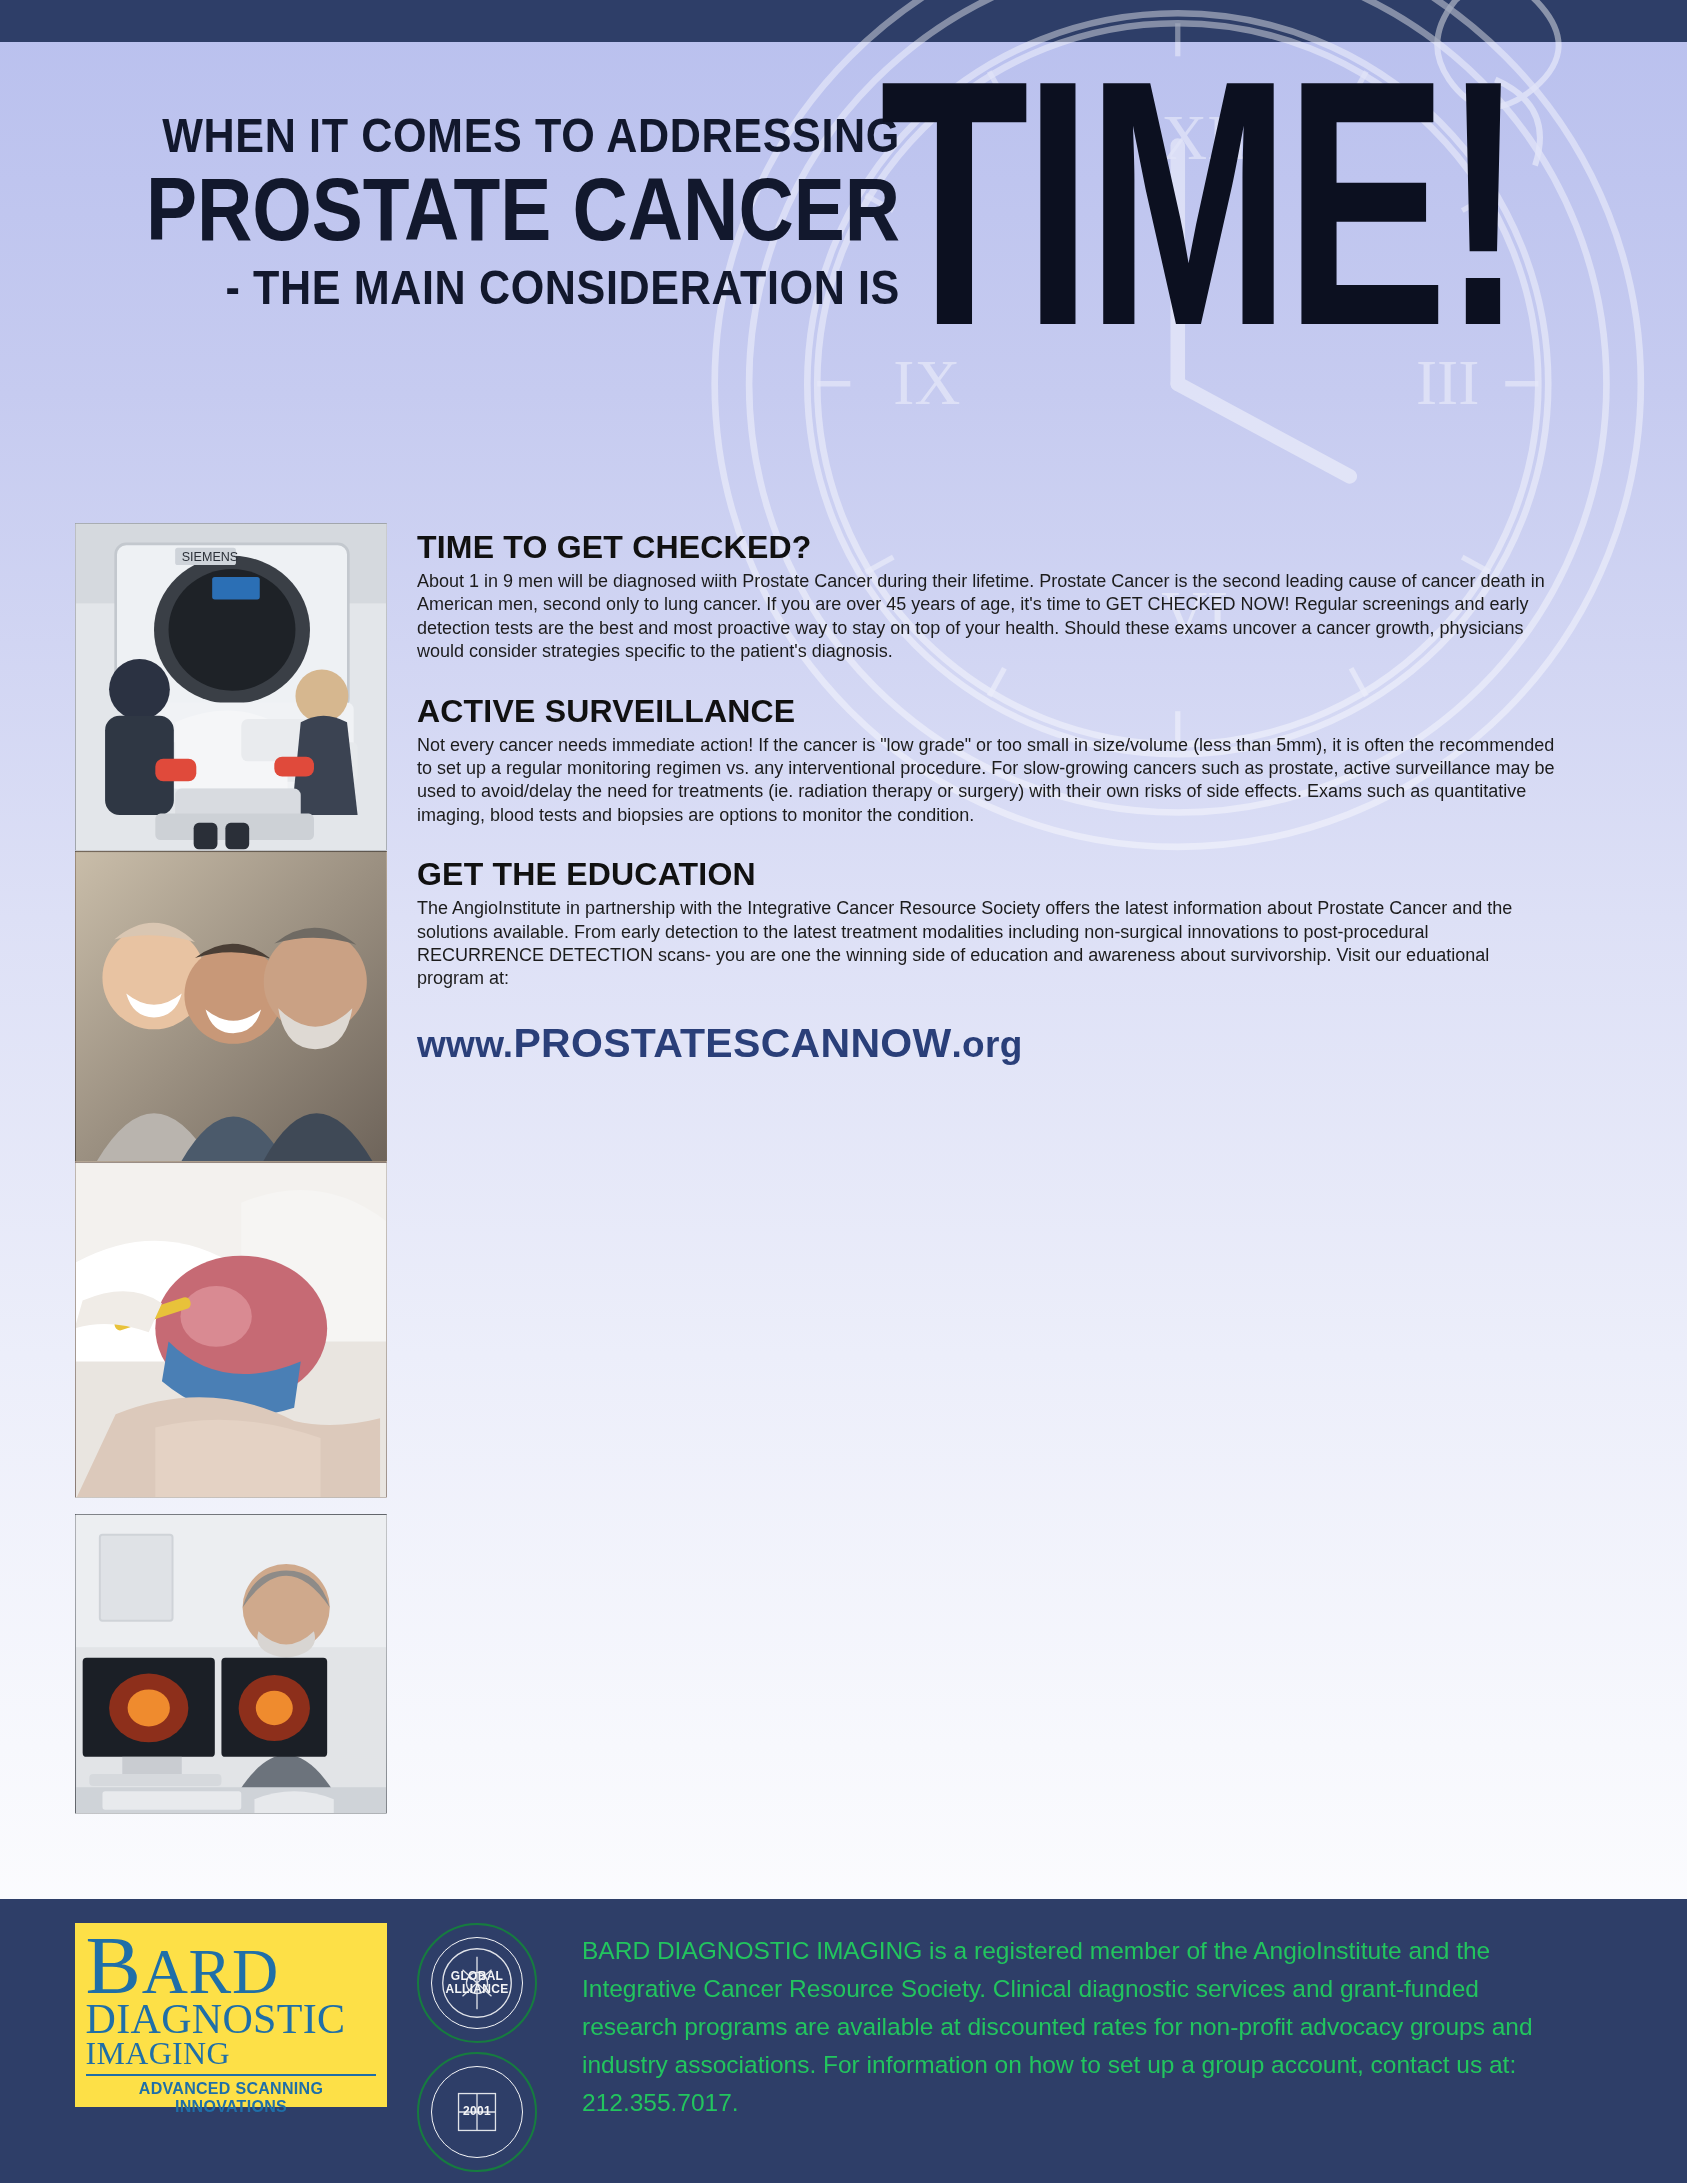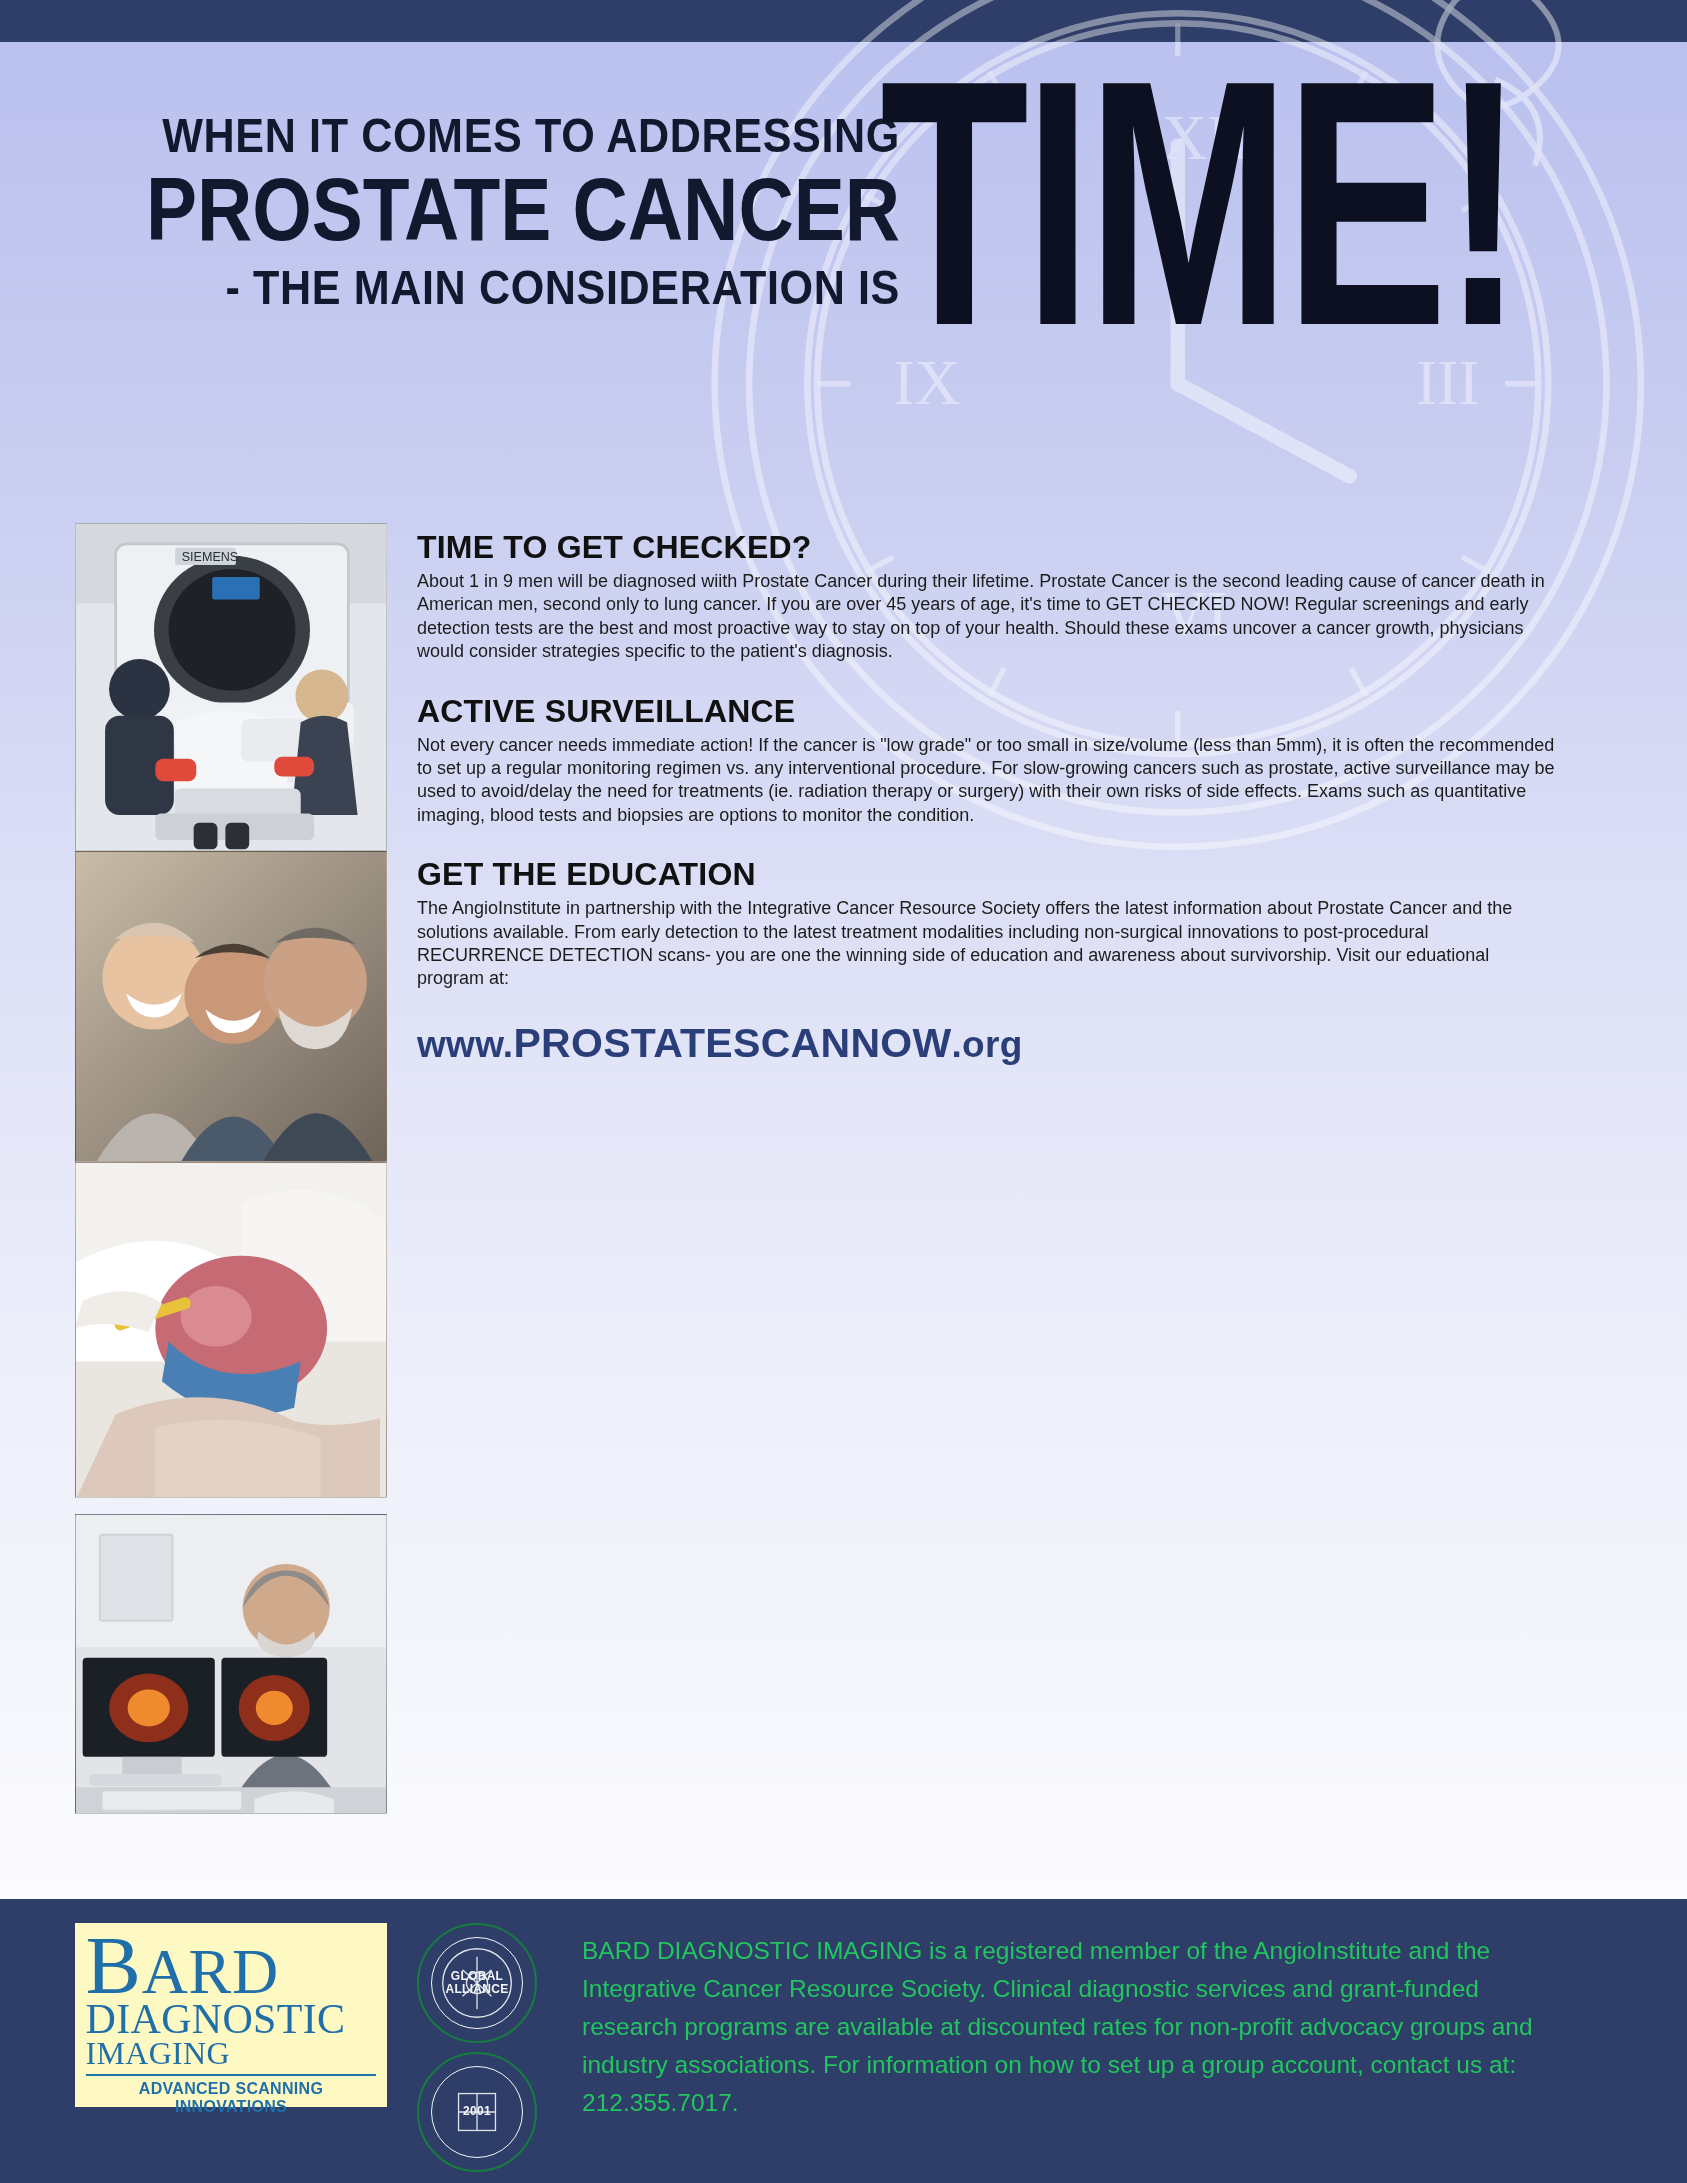--- a/index.html
+++ b/index.html
@@ -160,21 +160,21 @@
     width: 1687px;
     height: 284px;
     background: #2e3e68;
   }
   .logo-box {
     position: absolute;
     left: 75px;
     top: 24px;
     width: 312px;
     height: 184px;
-    background: #fef9c3;
+    background: #fde047;
     box-sizing: border-box;
     padding: 9.3px 10.6px 6.6px 10.6px;
   }
   .logo-bard {
     font-family: "Liberation Serif", serif;
     color: #1f6fa8;
     font-size: 64px;
     line-height: 0.86;
     font-weight: normal;
     letter-spacing: 0.7px;

